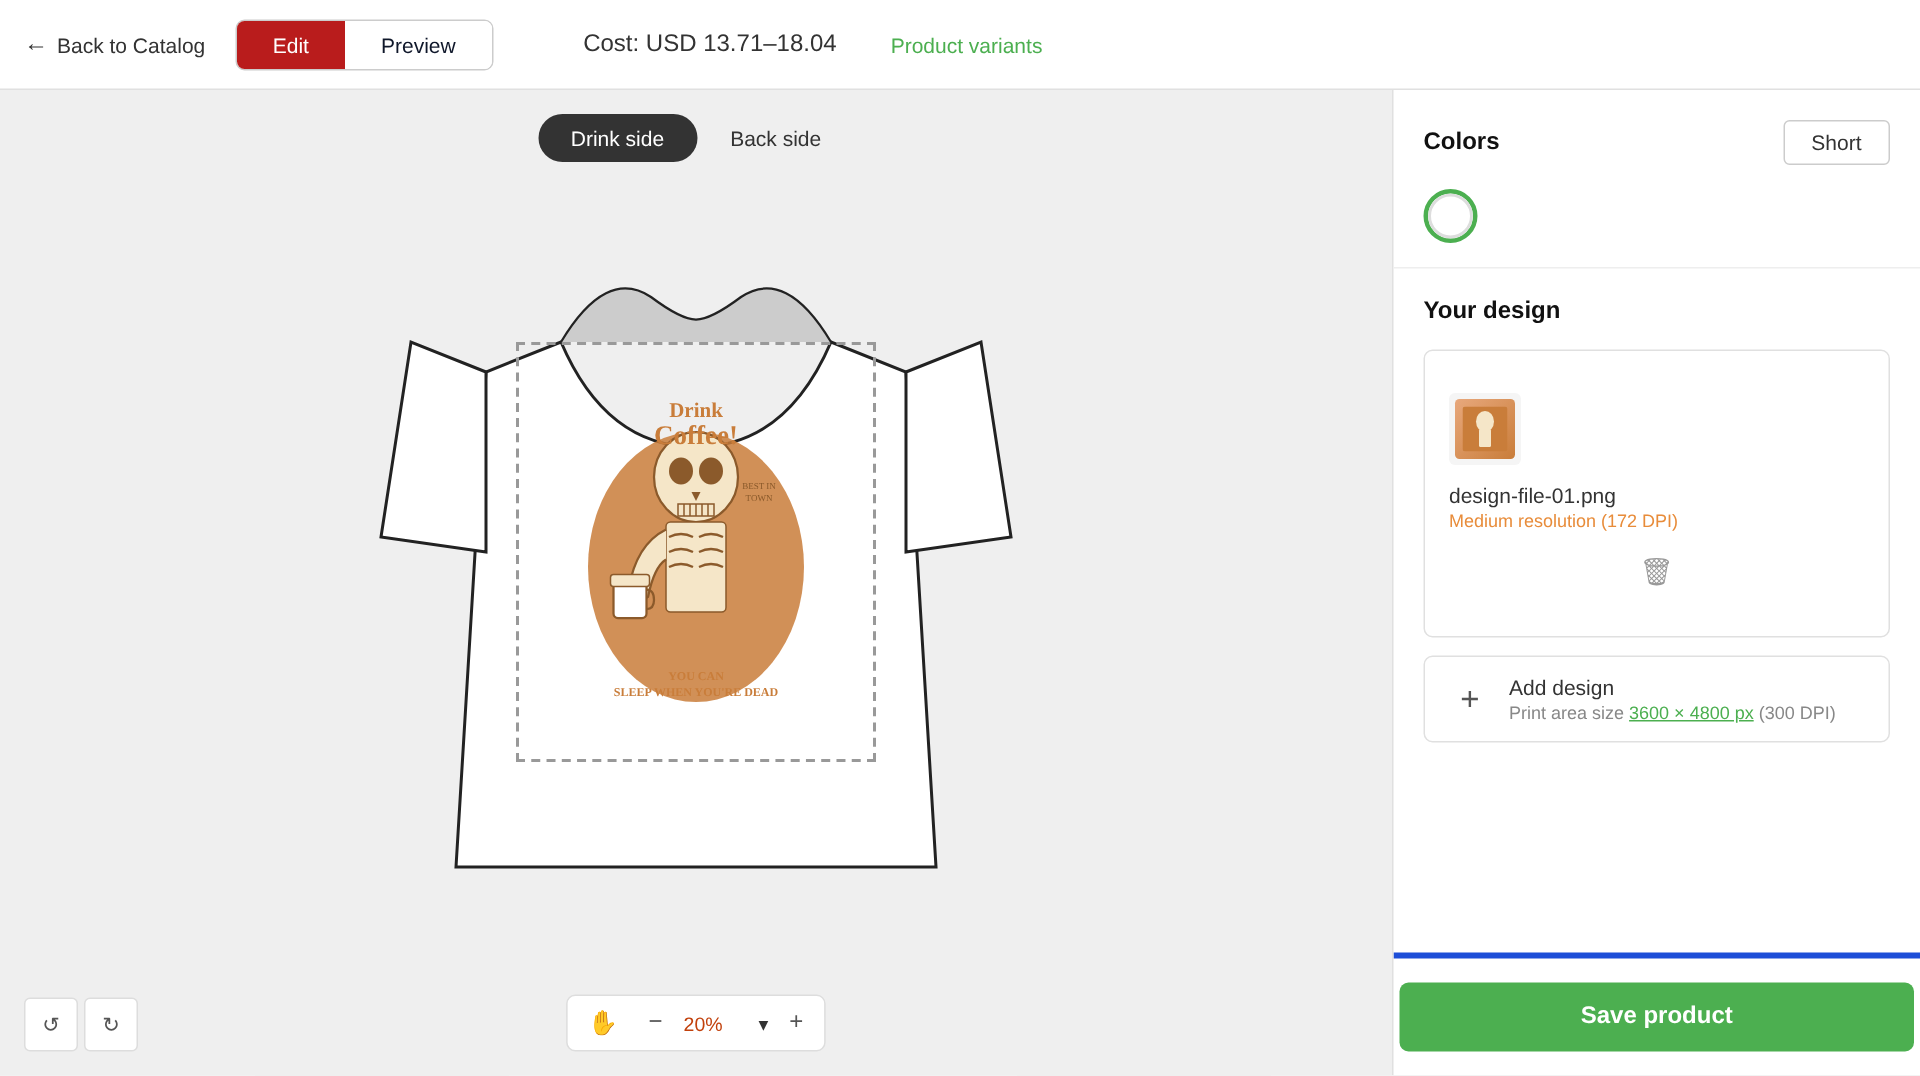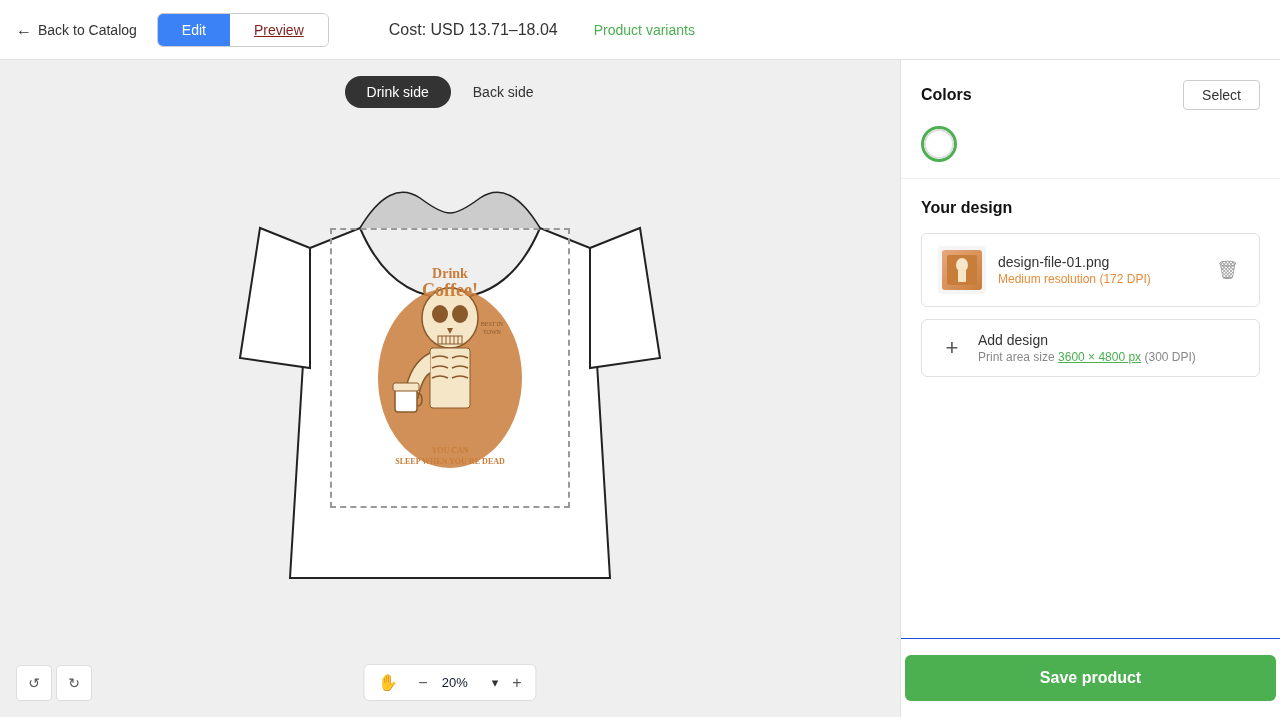--- a/index.html
+++ b/index.html
@@ -31,22 +31,22 @@
     .product-title { font-size: 16px; font-weight: 600; color: #111; }
     .product-subtitle { font-size: 12px; color: #666; margin-top: 2px; }
     .edit-preview-group { display: flex; border: 1px solid #ccc; border-radius: 6px; overflow: hidden; }
     .edit-preview-group button {
       padding: 8px 24px;
       border: none;
       cursor: pointer;
       font-size: 14px;
       font-weight: 500;
     }
-    .btn-edit { background: #3b82f6; color: #fff; }
-    .btn-preview { background: #fff; color: #7f1d1d; text-decoration: underline; }
+    .btn-edit { background: #b91c1c; color: #fff; }
+    .btn-preview { background: #fff; color: #0f172a; }
     .cost-info { font-size: 16px; color: #333; margin-left: 40px; white-space: nowrap; }
     .product-variants-link { color: #4caf50; font-size: 14px; cursor: pointer; margin-left: 16px; text-decoration: none; }
 
     
     .main-content {
       display: flex;
       flex: 1;
       overflow: hidden;
     }
 
@@ -151,29 +151,29 @@
       display: flex;
       align-items: center;
       gap: 4px;
       font-size: 13px;
       color: #333;
     }
     .zoom-select {
       border: none;
       background: none;
       font-size: 13px;
-      color: #0f172a;
+      color: #c2410c;
       cursor: pointer;
       appearance: none;
       padding-right: 12px;
     }
 
     
     .right-panel {
-      width: 380px;
+      width: 352px;
       background: #fff;
       border-left: 1px solid #e0e0e0;
       display: flex;
       flex-direction: column;
       overflow-y: auto;
     }
 
     .panel-section {
       padding: 20px 20px 16px;
       border-bottom: 1px solid #eee;
@@ -218,26 +218,26 @@
       background: #fff;
       border: 2px solid #ddd;
     }
 
     
     .design-section { padding: 20px; }
     .design-section-title { font-size: 16px; font-weight: 600; color: #111; margin-bottom: 16px; }
 
     .design-file-card {
       display: flex;
-      align-items: center;
-      padding: 12px 16px;
+      padding: 28px 16px;
       border: 1px solid #e0e0e0;
       border-radius: 6px;
       margin-bottom: 12px;
       gap: 12px;
+      flex-direction: column;
     }
     .design-thumbnail {
       width: 48px;
       height: 48px;
       background: #f5f5f5;
       border-radius: 4px;
       display: flex;
       align-items: center;
       justify-content: center;
       flex-shrink: 0;
@@ -288,21 +288,21 @@
     }
     .add-design-info { flex: 1; }
     .add-design-label { font-size: 14px; font-weight: 500; color: #333; }
     .add-design-sub { font-size: 12px; color: #888; margin-top: 2px; }
     .print-area-link { color: #4caf50; text-decoration: underline; text-align: center; }
 
     
     .save-btn-container {
       padding: 16px 4px;
       margin-top: auto;
-      border-top: 1px solid #1d4ed8;
+      border-top: 4px solid #1d4ed8;
     }
     .save-product-btn {
       width: 100%;
       padding: 14px;
       background: #4caf50;
       color: #fff;
       border: none;
       border-radius: 6px;
       font-size: 16px;
       font-weight: 600;
@@ -449,21 +449,21 @@
         <span>+</span>
       </button>
     </div>
   </div>
 
   <div class="right-panel">
 
     <div class="panel-section">
       <div class="section-header">
         <span class="section-title">Colors</span>
-        <button class="select-btn">Select</button>
+        <button class="select-btn">Short</button>
       </div>
       <div>
         <div class="color-swatch">
           <div class="color-swatch-inner"></div>
         </div>
       </div>
     </div>
 
     <div class="design-section">
       <div class="design-section-title">Your design</div>

